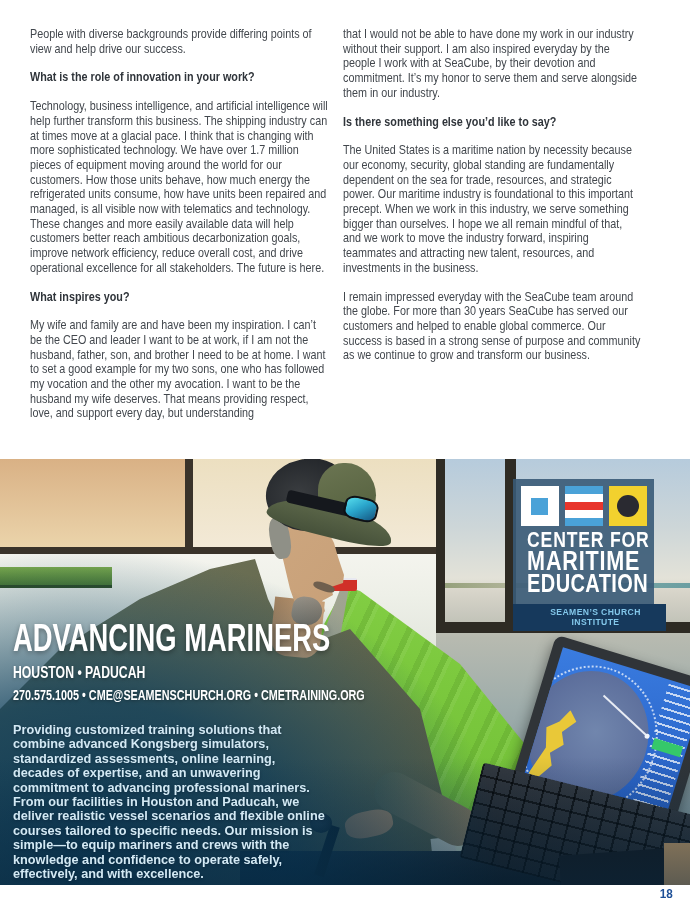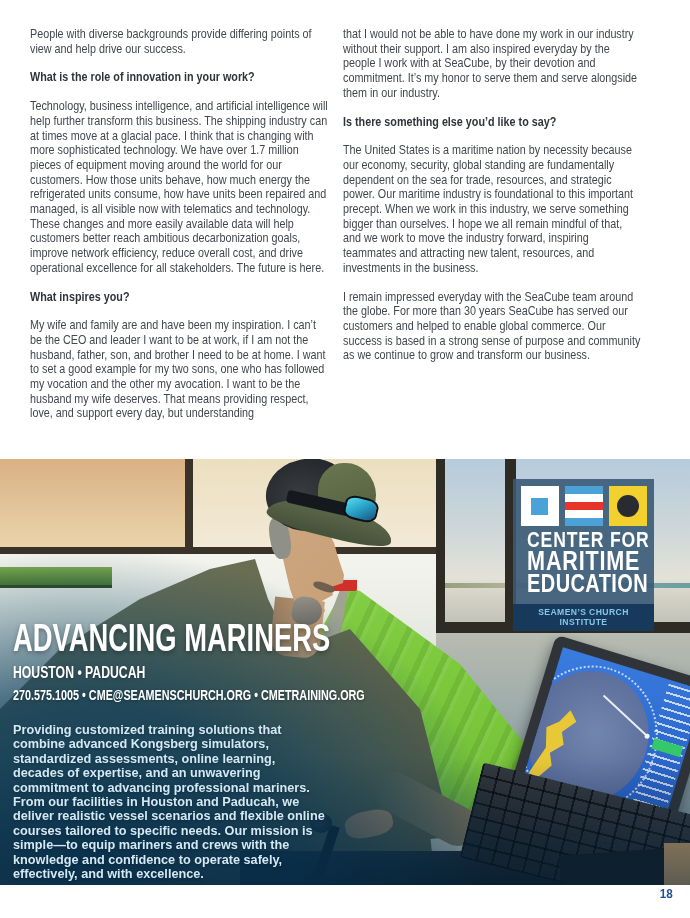--- a/index.html
+++ b/index.html
@@ -108,21 +108,21 @@
   .flag-s{background:#ffffff;}
   .flag-s::after{content:"";width:17px;height:17px;background:#4aa2d8;}
   .flag-c{background:linear-gradient(180deg,#4aa2d8 0 20%,#ffffff 20% 40%,#e8352c 40% 60%,#ffffff 60% 80%,#4aa2d8 80% 100%);}
   .flag-i{background:#f2d12e;}
   .flag-i::after{content:"";width:22px;height:22px;border-radius:50%;background:#2a2a31;}
   .logo-line{position:relative;left:0;width:141px;text-align:center;color:#ffffff;font-weight:bold;
     transform:scaleX(0.8);transform-origin:center;white-space:nowrap;}
   .l1{top:51px;font-size:22px;line-height:19px;letter-spacing:1px;}
   .l2{top:52px;font-size:27px;line-height:22px;letter-spacing:1px;}
   .l3{top:52px;font-size:25px;line-height:22px;letter-spacing:0.5px;}
-  .logo-tag{left:0;top:125px;width:141px;padding:3px 0 4px 0;background:#16395c;color:#83c7ea;
+  .logo-tag{left:0;top:125px;width:141px;padding:3px 0 4px 12px;background:#16395c;color:#83c7ea;
     font-size:8.6px;font-weight:bold;letter-spacing:.4px;text-align:center;}
   
   .pageno{position:absolute;right:17px;top:886px;font-size:13px;font-weight:bold;color:#1d4f97;transform:scaleX(.9);}
 </style>
 </head>
 <body>
 
 <div class="page">
 
   <section class="col col-left">

